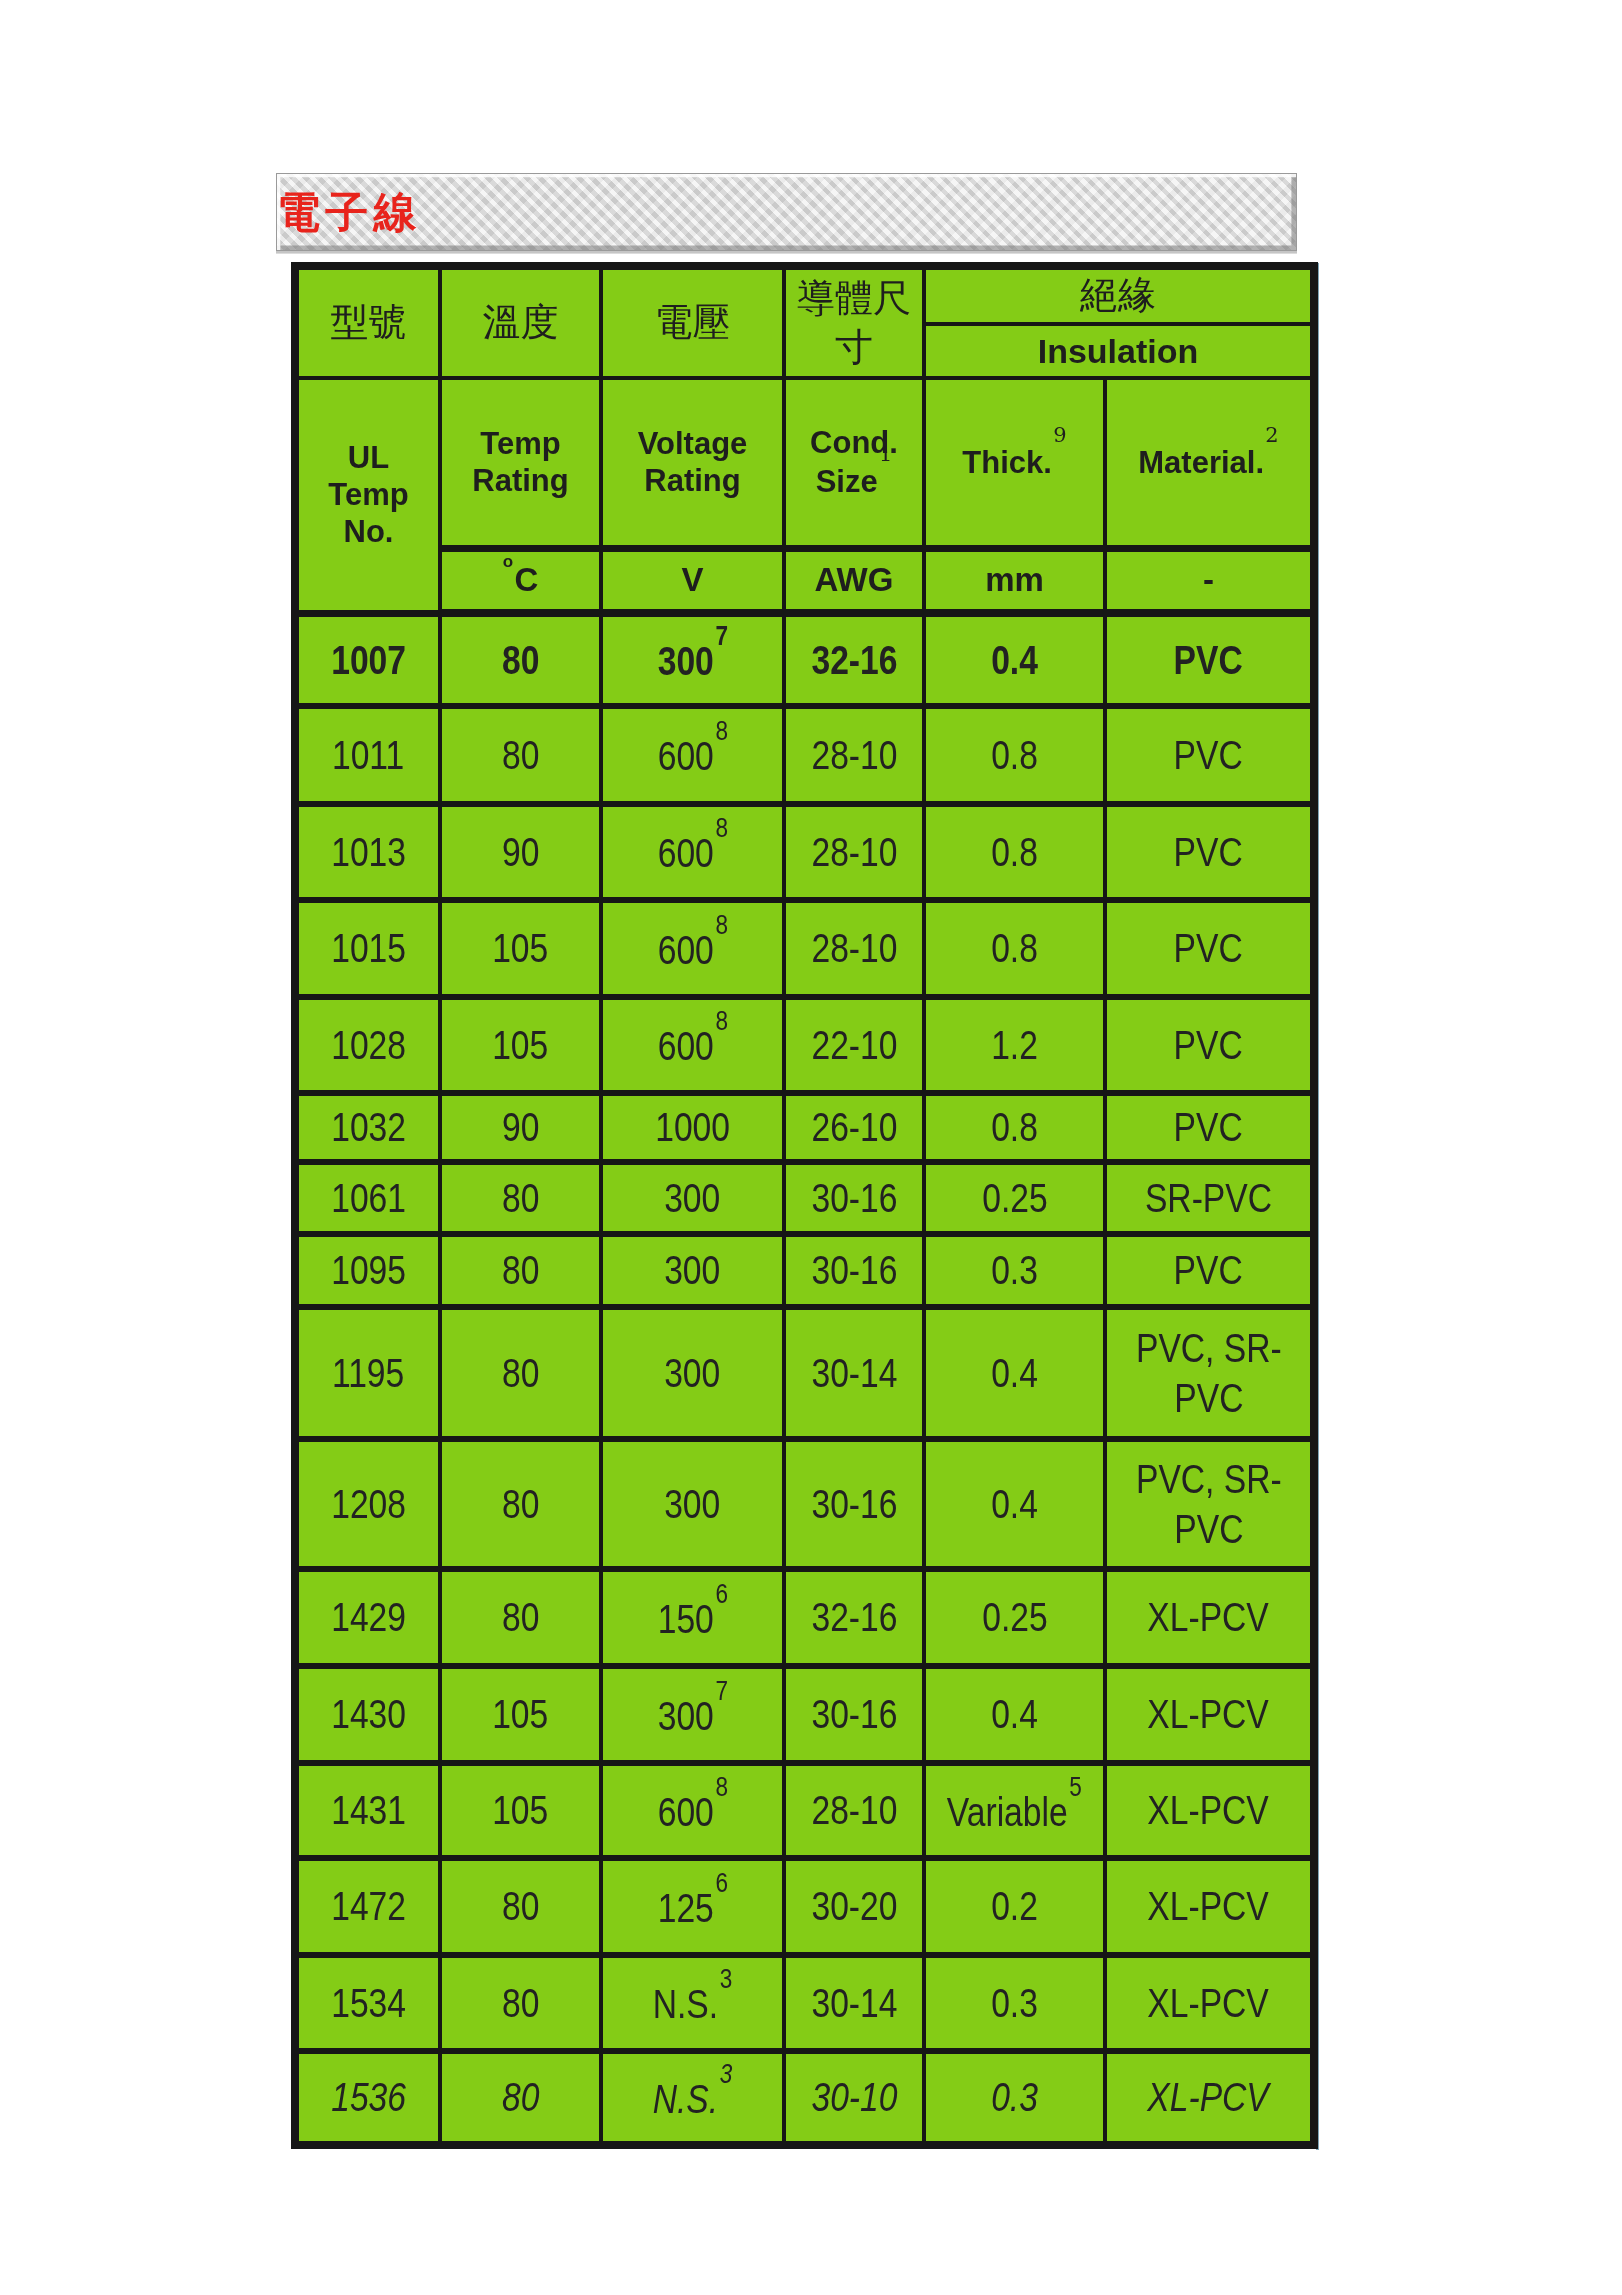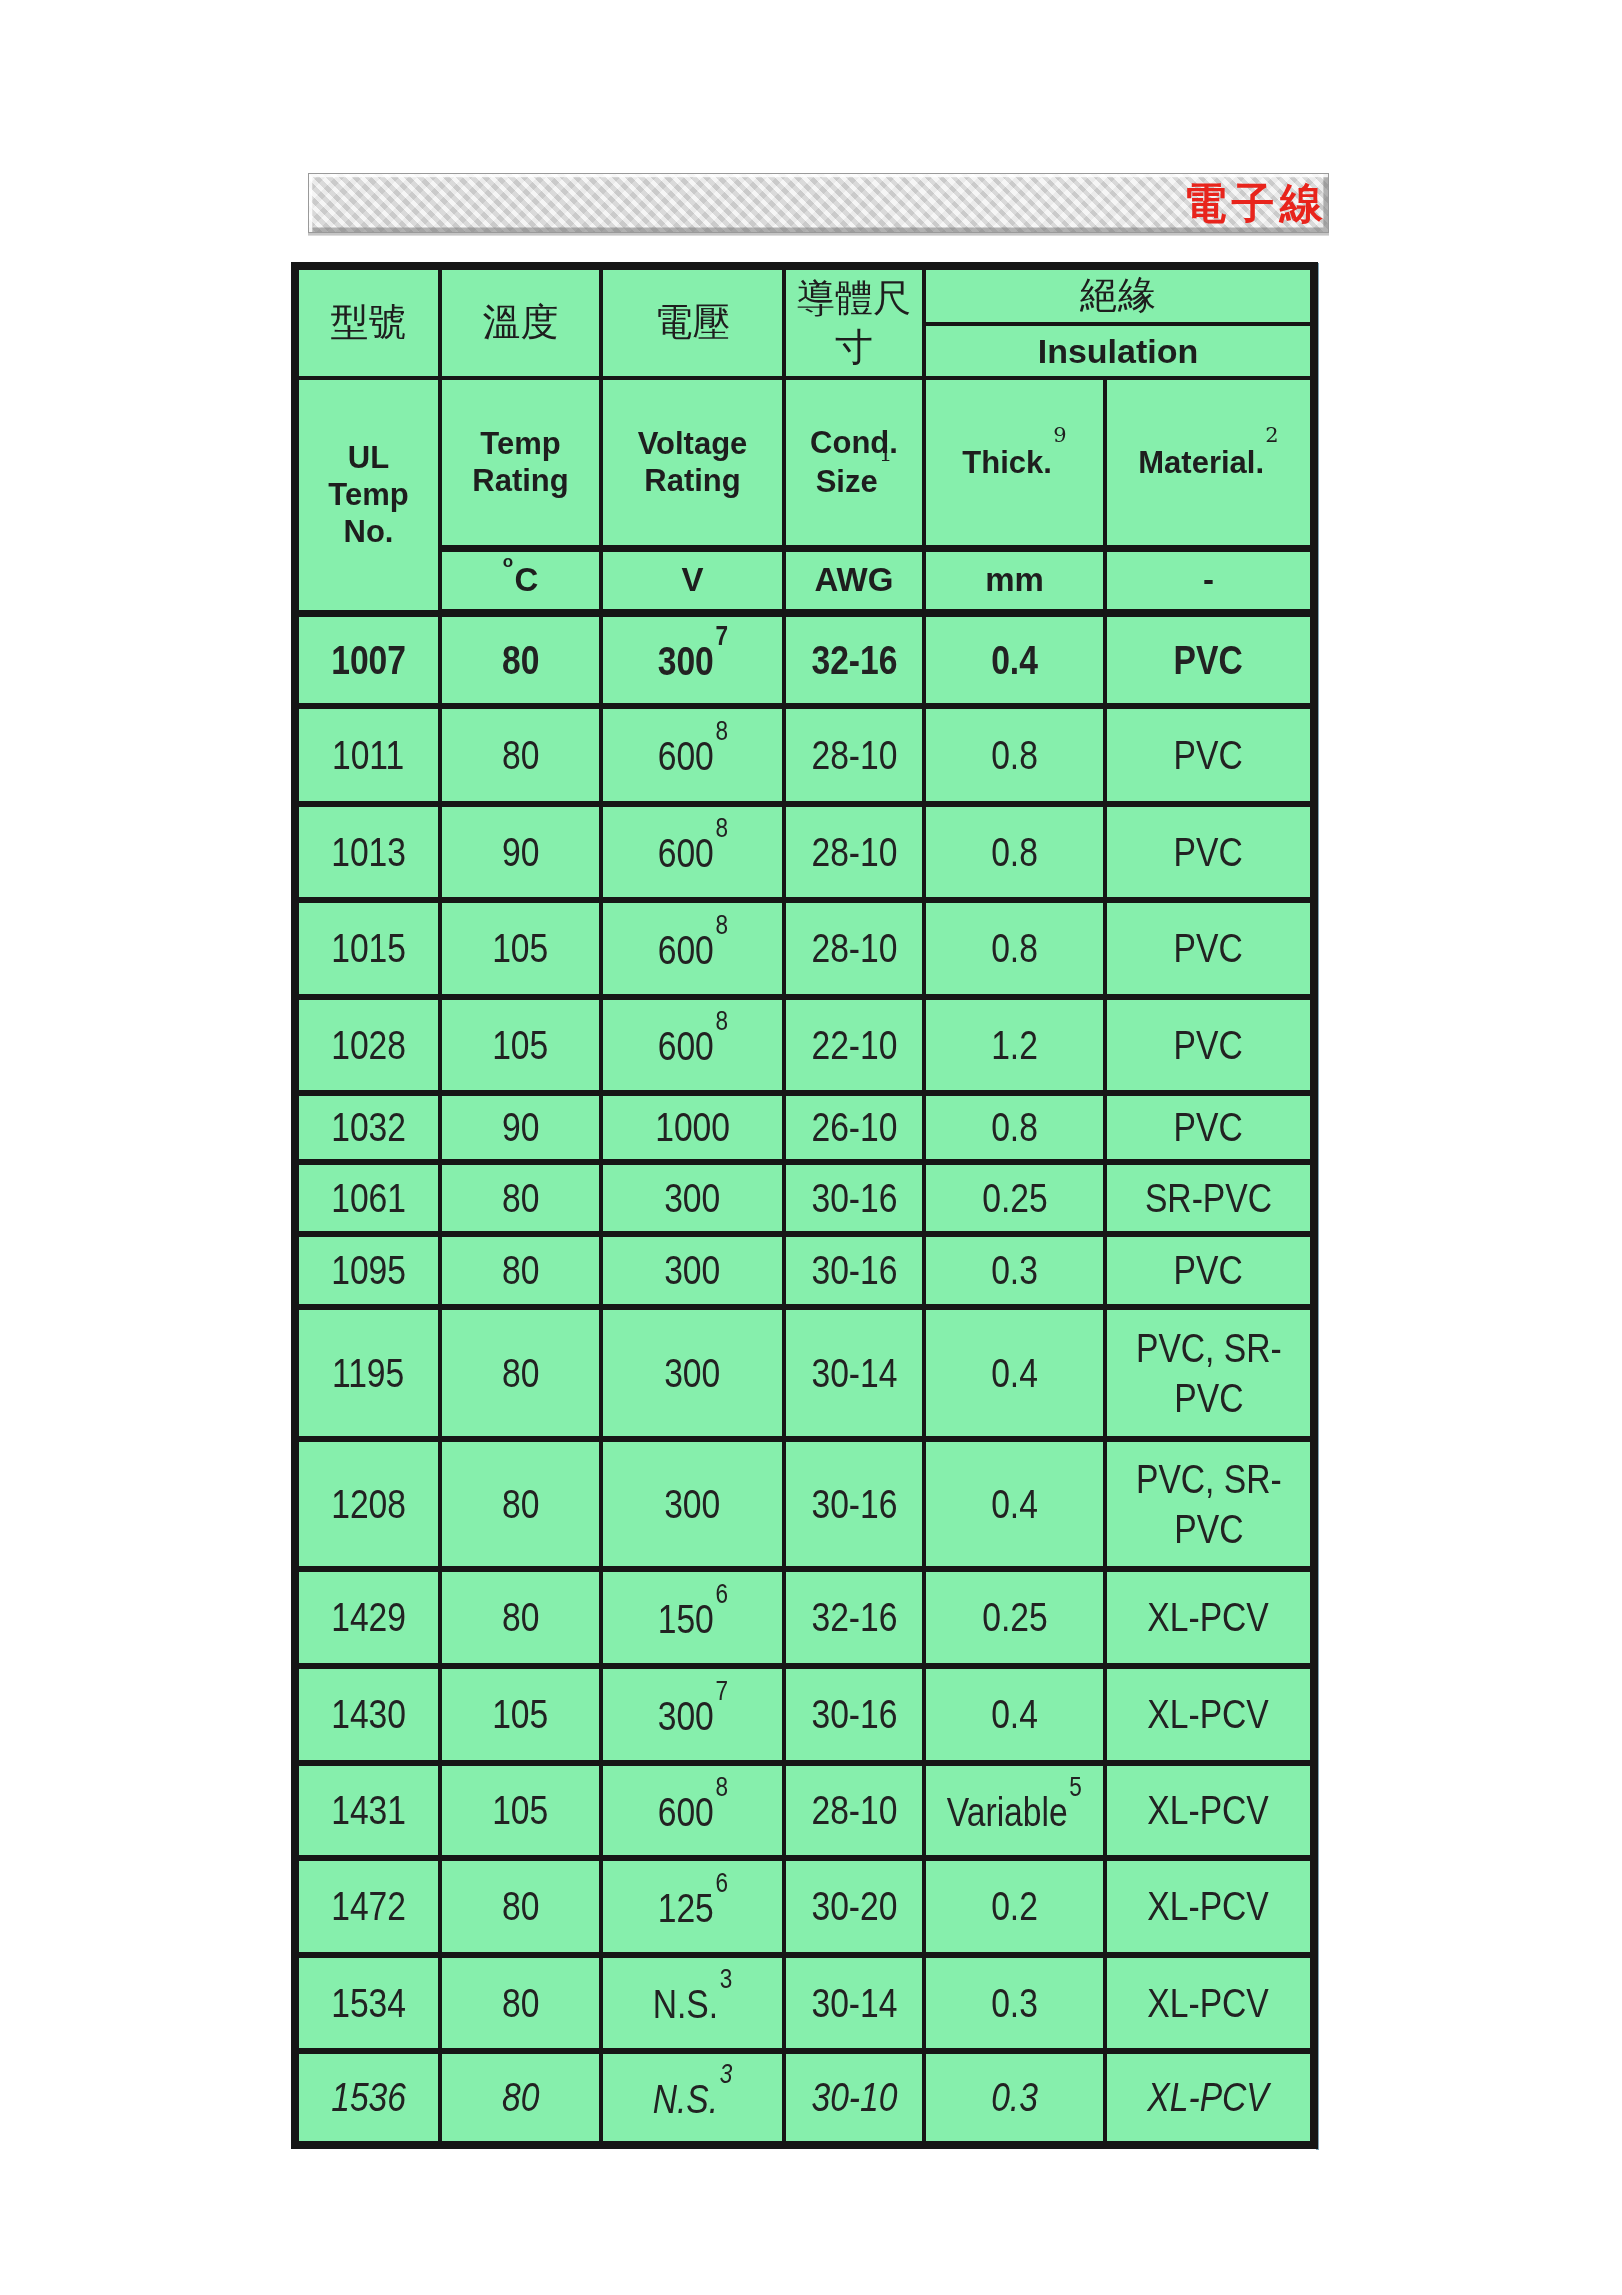--- a/index.html
+++ b/index.html
@@ -2,42 +2,42 @@
 <html style="font-size:10.5px"><head>
 <meta charset="utf-8">
 <style>
   html,body{margin:0;padding:0;}
   body{
     width:1622px;height:2295px;position:relative;background:#ffffff;
     font-family:"Liberation Sans",sans-serif;color:#1e1e1e;overflow:hidden;
   }
   
   .banner{
-    position:absolute;left:308px;top:173px;width:1021px;height:60px;
+    position:absolute;left:276px;top:173px;width:1021px;height:78px;
     box-sizing:border-box;
     background-color:#d9d9d9;
     background-image:
       repeating-linear-gradient(45deg, rgba(255,255,255,.55) 0 4.6px, rgba(186,186,186,.35) 4.6px 9.2px),
       repeating-linear-gradient(-45deg, rgba(255,255,255,.45) 0 6.5px, rgba(198,198,198,.30) 6.5px 13px);
     border:1.3px solid #9a9a9a;
     box-shadow: inset 3.3px 3.3px 0 rgba(255,255,255,.85),
                 inset -4.6px -4.6px 0 rgba(122,122,122,.55),
                 0 2.6px 0 rgba(150,150,150,.55);
-    display:flex;align-items:center;justify-content:flex-end;
+    display:flex;align-items:center;justify-content:flex-start;
   }
   .banner-title{
     font-family:"DejaVu Sans",sans-serif;
     font-weight:bold;font-size:43px;letter-spacing:5.2px;line-height:1;
   }
   
   .blue-line{position:absolute;left:1316px;top:263px;width:2.6px;height:1887px;background:#7fa6b8;}
   
   table.spec{
     position:absolute;left:291px;top:262px;width:1022px;
-    border-collapse:collapse;table-layout:fixed;background:#86efac;
+    border-collapse:collapse;table-layout:fixed;background:#84cc16;
     text-align:center;color:#1e1e1e;
   }
   table.spec{border:8.5px solid #161616;}
   table.spec td{
     border:4.6px solid #161616;padding:0 2.6px;vertical-align:middle;overflow:hidden;
     box-sizing:border-box;
   }
   tr.r-en td{border-bottom-width:7.9px;}
   tr.r-units td{border-bottom-width:8.5px;}
   tr.data td{border-top-width:6.5px;border-bottom-width:6.5px;}

